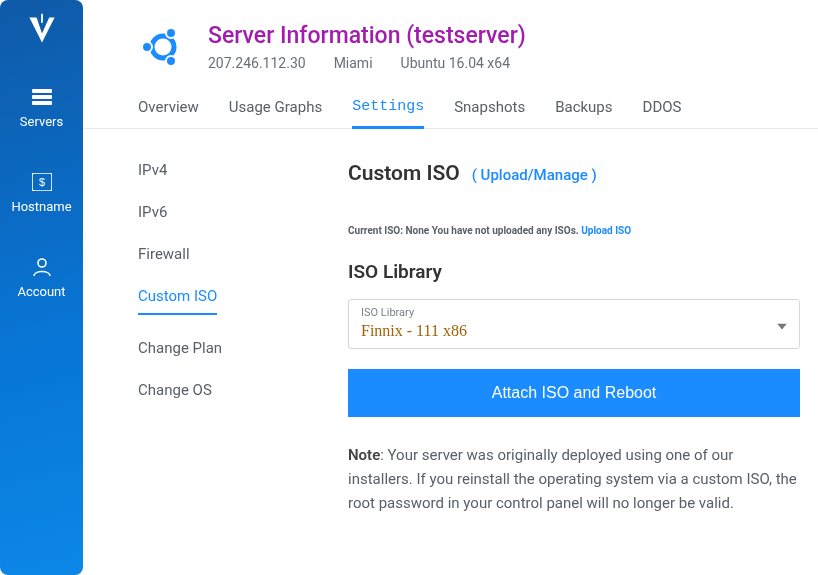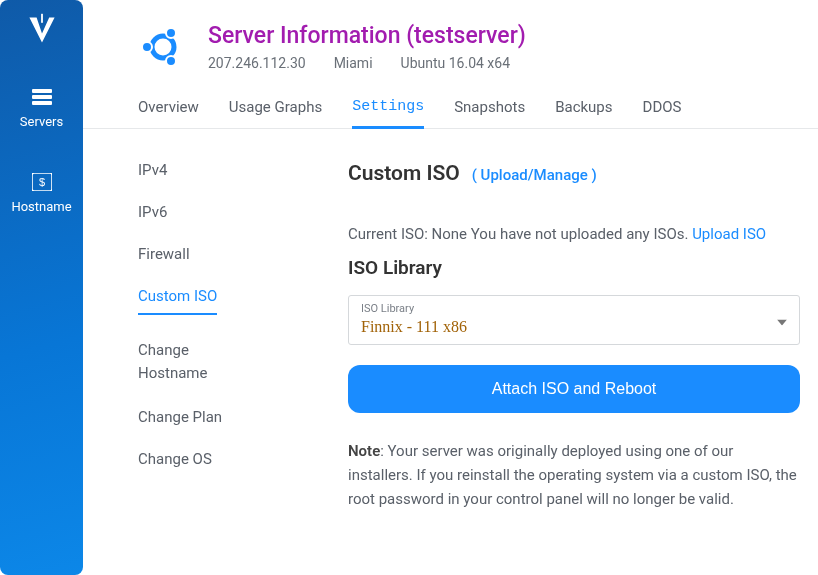--- a/index.html
+++ b/index.html
@@ -155,23 +155,24 @@
   }
   .panel .link-paren {
     color: #1a8cff;
     font-size: 15px;
     font-weight: 500;
     margin-left: 8px;
     cursor: pointer;
   }
   .current-iso {
     color: #5a6069;
-    font-size: 15px;
-    margin-bottom: 10px;
+    font-size: 10px;
+    margin-bottom: 22px;
     line-height: 1.5;
+    font-weight: bold;
   }
   .current-iso a { color: #1a8cff; text-decoration: none; cursor: pointer; }
   .panel h3 {
     font-size: 19px;
     font-weight: 600;
     color: #333;
     margin-bottom: 16px;
   }
   .select-wrap {
     border: 1px solid #d5d8db;
@@ -200,21 +201,21 @@
     color: #777;
   }
   .primary-btn {
     width: 100%;
     background: #1a8cff;
     color: #fff;
     border: none;
     padding: 15px 13px;
     font-size: 16px;
     font-weight: 500;
-    border-radius: 12px;
+    border-radius: 0;
     cursor: pointer;
     margin-bottom: 26px;
   }
   .note {
     color: #5a6069;
     font-size: 15px;
     line-height: 1.6;
   }
   .note b { color: #444; font-weight: 600; }
 </style>
@@ -245,20 +246,29 @@
   <div class="nav-item" style="margin-top:14px;">
     <span class="nav-icon">
       <svg width="20" height="18" viewBox="0 0 20 18">
           <rect x="0" y="0" width="20" height="18" rx="2" fill="none" stroke="#fff" stroke-width="1.6"></rect>
           <text x="10" y="13" text-anchor="middle" font-size="11" fill="#fff" font-family="Arial">$</text>
         </svg>
     </span>
     <span class="nav-label">Hostname</span>
   </div>
 
+  <div class="nav-item" style="margin-top:14px;">
+    <span class="nav-icon">
+      <svg width="20" height="20" viewBox="0 0 20 20">
+          <circle cx="10" cy="6" r="4" fill="none" stroke="#fff" stroke-width="1.6"></circle>
+          <path d="M2 19 C2 13 18 13 18 19" fill="none" stroke="#fff" stroke-width="1.6"></path>
+        </svg>
+    </span>
+    <span class="nav-label">Account</span>
+  </div>
 </div>
 
 <div class="main">
   <div class="header">
     <div class="server-icon-circle">
       <svg viewBox="0 0 50 50" width="50" height="50">
         <circle cx="25" cy="25" r="11" fill="none" stroke="#1a8cff" stroke-width="5"></circle>
         <circle cx="9" cy="25" r="5" fill="#1a8cff" stroke="#fff" stroke-width="2"></circle>
         <circle cx="33" cy="11" r="5" fill="#1a8cff" stroke="#fff" stroke-width="2"></circle>
         <circle cx="33" cy="39" r="5" fill="#1a8cff" stroke="#fff" stroke-width="2"></circle>
@@ -282,21 +292,20 @@
     <div class="tab">Backups</div>
     <div class="tab">DDOS</div>
   </div>
 
   <div class="content">
     <div class="settings-nav">
       <div class="settings-item">IPv4</div>
       <div class="settings-item">IPv6</div>
       <div class="settings-item">Firewall</div>
       <div class="settings-item active">Custom ISO</div>
-      <div class="settings-item" style="max-width:100px;line-height:1.5;">Change Hostname</div>
       <div class="settings-item">Change Plan</div>
       <div class="settings-item">Change OS</div>
     </div>
 
     <div class="panel">
       <div style="margin-bottom:18px;">
         <h2>Custom ISO</h2>
         <span class="link-paren">( Upload/Manage )</span>
       </div>
 

